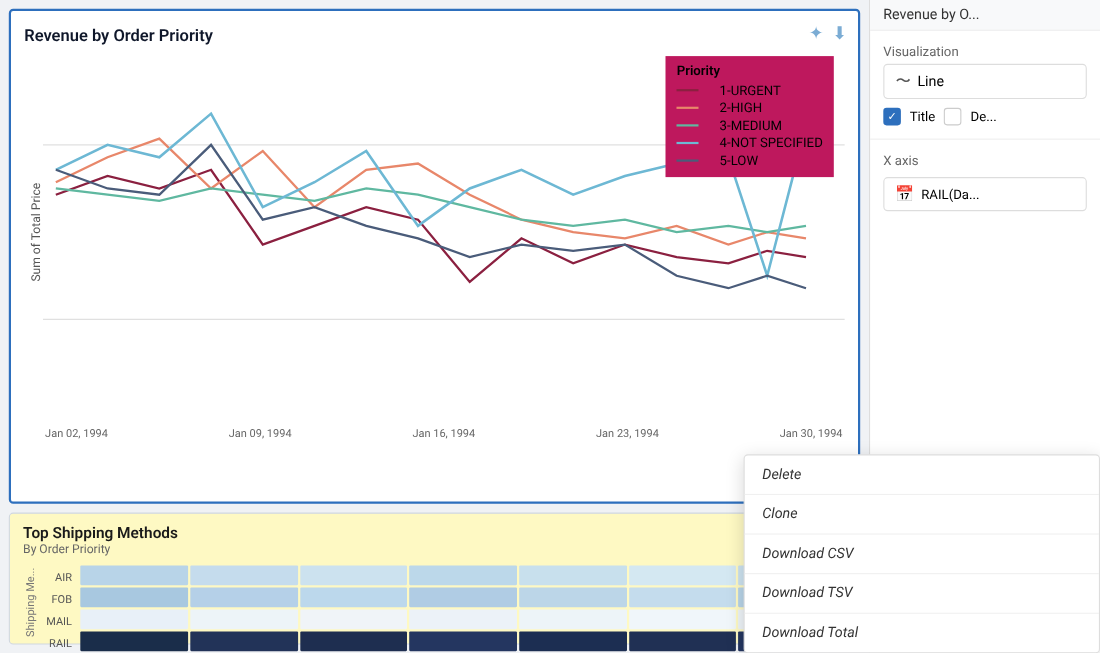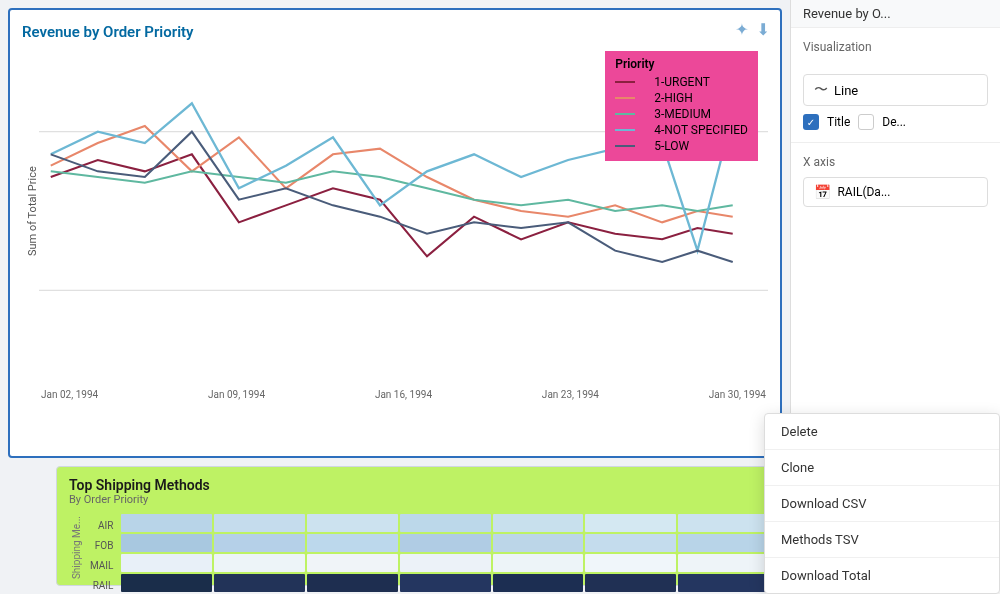--- a/index.html
+++ b/index.html
@@ -27,21 +27,21 @@
       border: 2px solid #2d6fbd;
       border-radius: 4px;
       padding: 12px;
       flex: 1;
       position: relative;
     }
 
     .chart-title {
       font-size: 15px;
       font-weight: 600;
-      color: #0369a1;
+      color: #0f172a;
       margin-bottom: 8px;
     }
 
     .chart-icons {
       position: absolute;
       top: 10px;
       right: 10px;
       display: flex;
       gap: 8px;
     }
@@ -76,21 +76,21 @@
 
     .chart-svg-area {
       width: 100%;
       height: 100%;
     }
 
     .legend {
       position: absolute;
       top: 10px;
       right: 10px;
-      background: #ec4899;
+      background: #be185d;
       padding: 6px 10px;
       font-size: 12px;
     }
 
     .legend-title {
       font-weight: 600;
       margin-bottom: 4px;
       font-size: 12px;
     }
 
@@ -109,26 +109,25 @@
 
     .x-axis-label {
       text-align: center;
       font-size: 11px;
       color: #555;
       margin-top: 2px;
     }
 
     
     .bottom-card {
-      background: #bef264;
+      background: #fef9c3;
       border: 1px solid #d0d7e0;
       border-radius: 4px;
       padding: 10px 12px;
       height: 120px;
-      margin-left: 48px;
     }
 
     .bottom-title {
       font-size: 14px;
       font-weight: 600;
       color: #1a1a1a;
     }
 
     .bottom-subtitle {
       font-size: 11px;
@@ -197,21 +196,21 @@
     }
 
     .right-section {
       padding: 12px;
       border-bottom: 1px solid #eee;
     }
 
     .section-label {
       font-size: 12px;
       color: #666;
-      margin-bottom: 20px;
+      margin-bottom: 4px;
     }
 
     .viz-option {
       display: flex;
       align-items: center;
       gap: 6px;
       border: 1px solid #ddd;
       border-radius: 4px;
       padding: 6px 10px;
       font-size: 13px;
@@ -277,26 +276,27 @@
     .cal-icon {
       color: #555;
       font-size: 14px;
     }
 
     
     .context-menu {
       position: absolute;
       bottom: 0;
       right: 0;
-      width: 236px;
+      width: 324px;
       background: white;
       border: 1px solid #ddd;
       border-radius: 4px;
       box-shadow: 0 4px 16px rgba(0,0,0,0.15);
       z-index: 100;
+      font-style: italic;
     }
 
     .context-menu-item {
       padding: 10px 16px;
       font-size: 13px;
       color: #333;
       cursor: pointer;
       border-bottom: 1px solid #f0f0f0;
     }
 
@@ -452,16 +452,16 @@
     <div class="x-axis-value">
       <span class="cal-icon">📅</span>
       <span>RAIL(Da...</span>
     </div>
   </div>
 
   <div class="context-menu">
     <div class="context-menu-item">Delete</div>
     <div class="context-menu-item">Clone</div>
     <div class="context-menu-item">Download CSV</div>
-    <div class="context-menu-item">Methods TSV</div>
+    <div class="context-menu-item">Download TSV</div>
     <div class="context-menu-item">Download Total</div>
   </div>
 </div>
 
 </body></html>

